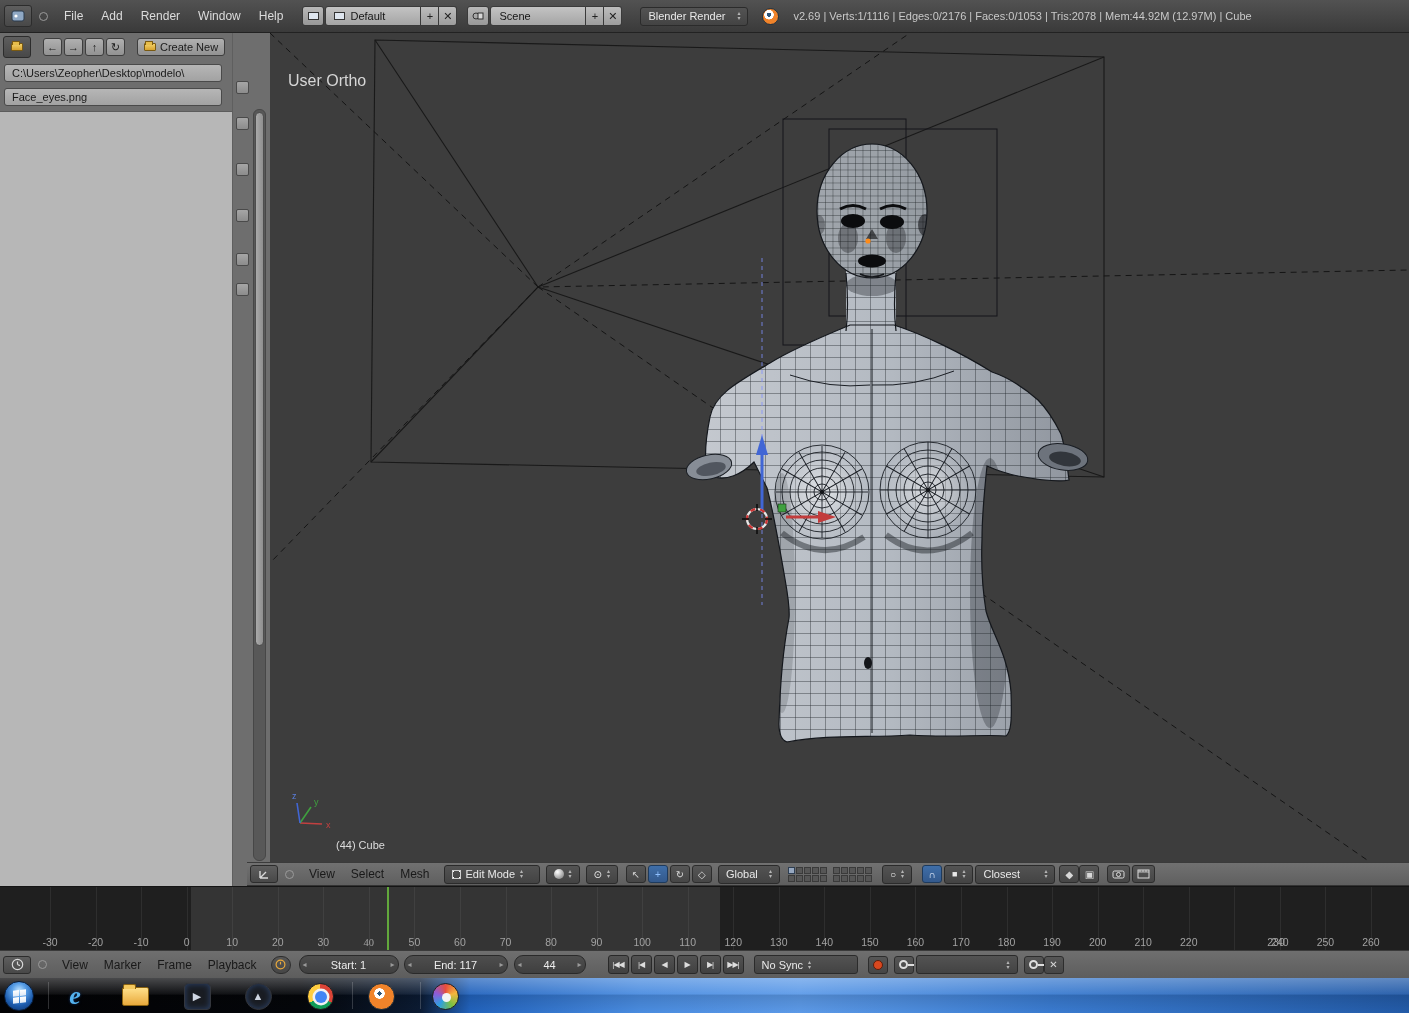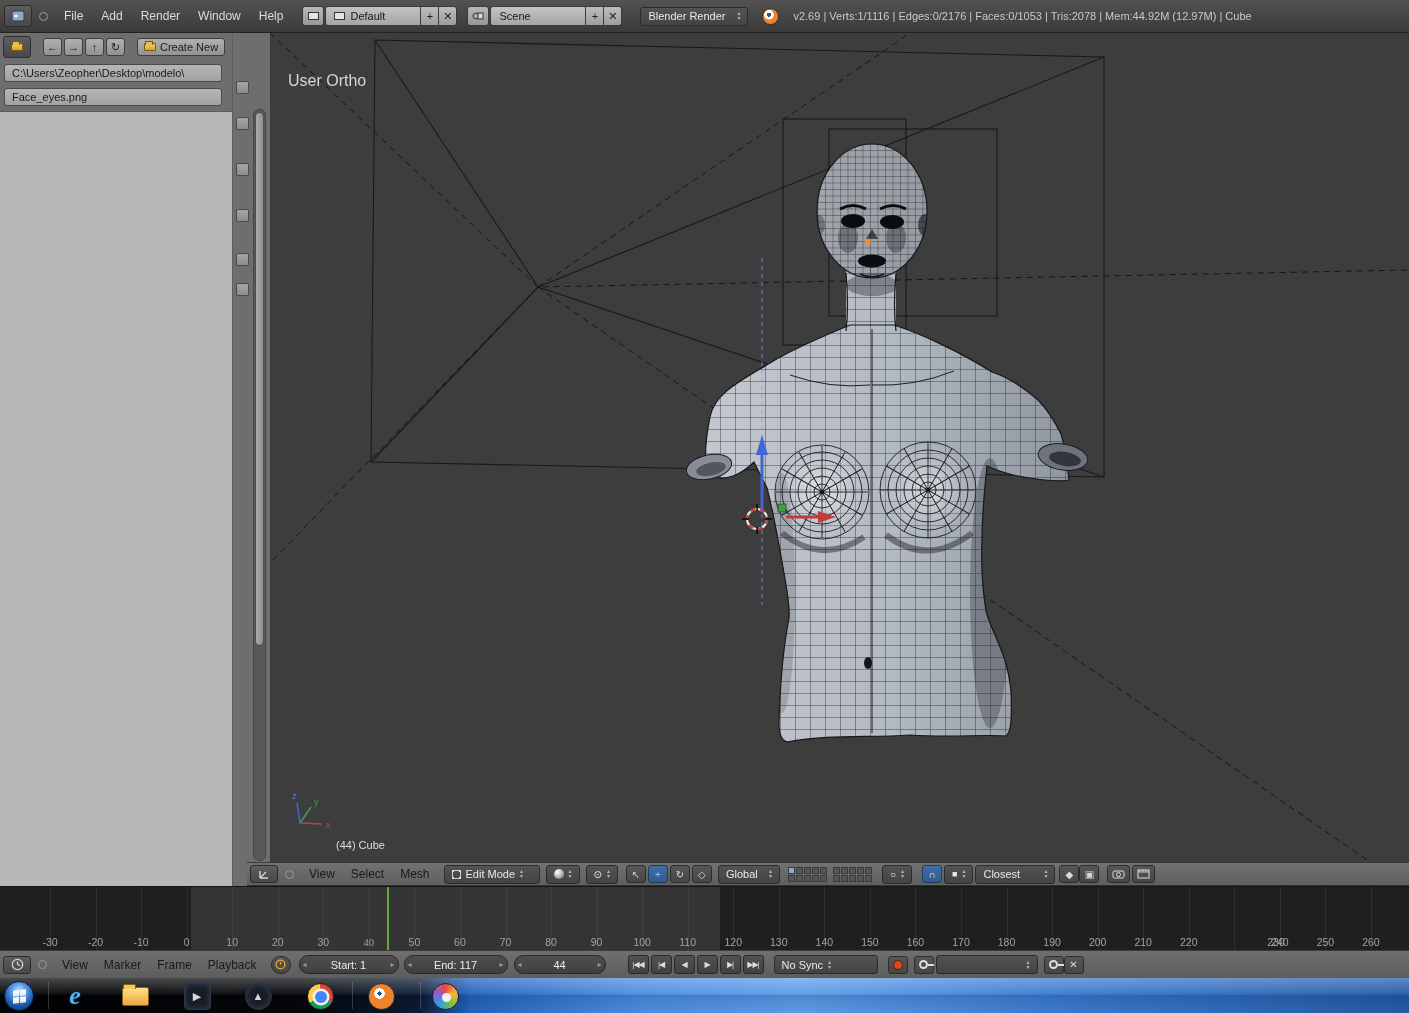--- a/index.html
+++ b/index.html
@@ -570,21 +570,21 @@
       <path d="M5.5,5.5 L5.5,2.8" stroke="#e8a93c" stroke-width="1.2"></path>
     </svg>
   </div>
 
   <div class="numfield" style="margin-left:8px; width:100px">
     <span>Start: 1</span>
   </div>
   <div class="numfield" style="margin-left:5px; width:104px">
     <span>End: 117</span>
   </div>
-  <div class="numfield" style="margin-left:6px; width:92px">
+  <div class="numfield" style="margin-left:6px; width:72px">
     <span>44</span>
   </div>
 
   <div style="display:flex;gap:2px;margin-left:22px">
     <div class="pb-btn">|◀◀</div>
     <div class="pb-btn">|◀</div>
     <div class="pb-btn">◀</div>
     <div class="pb-btn">▶</div>
     <div class="pb-btn">▶|</div>
     <div class="pb-btn">▶▶|</div>

